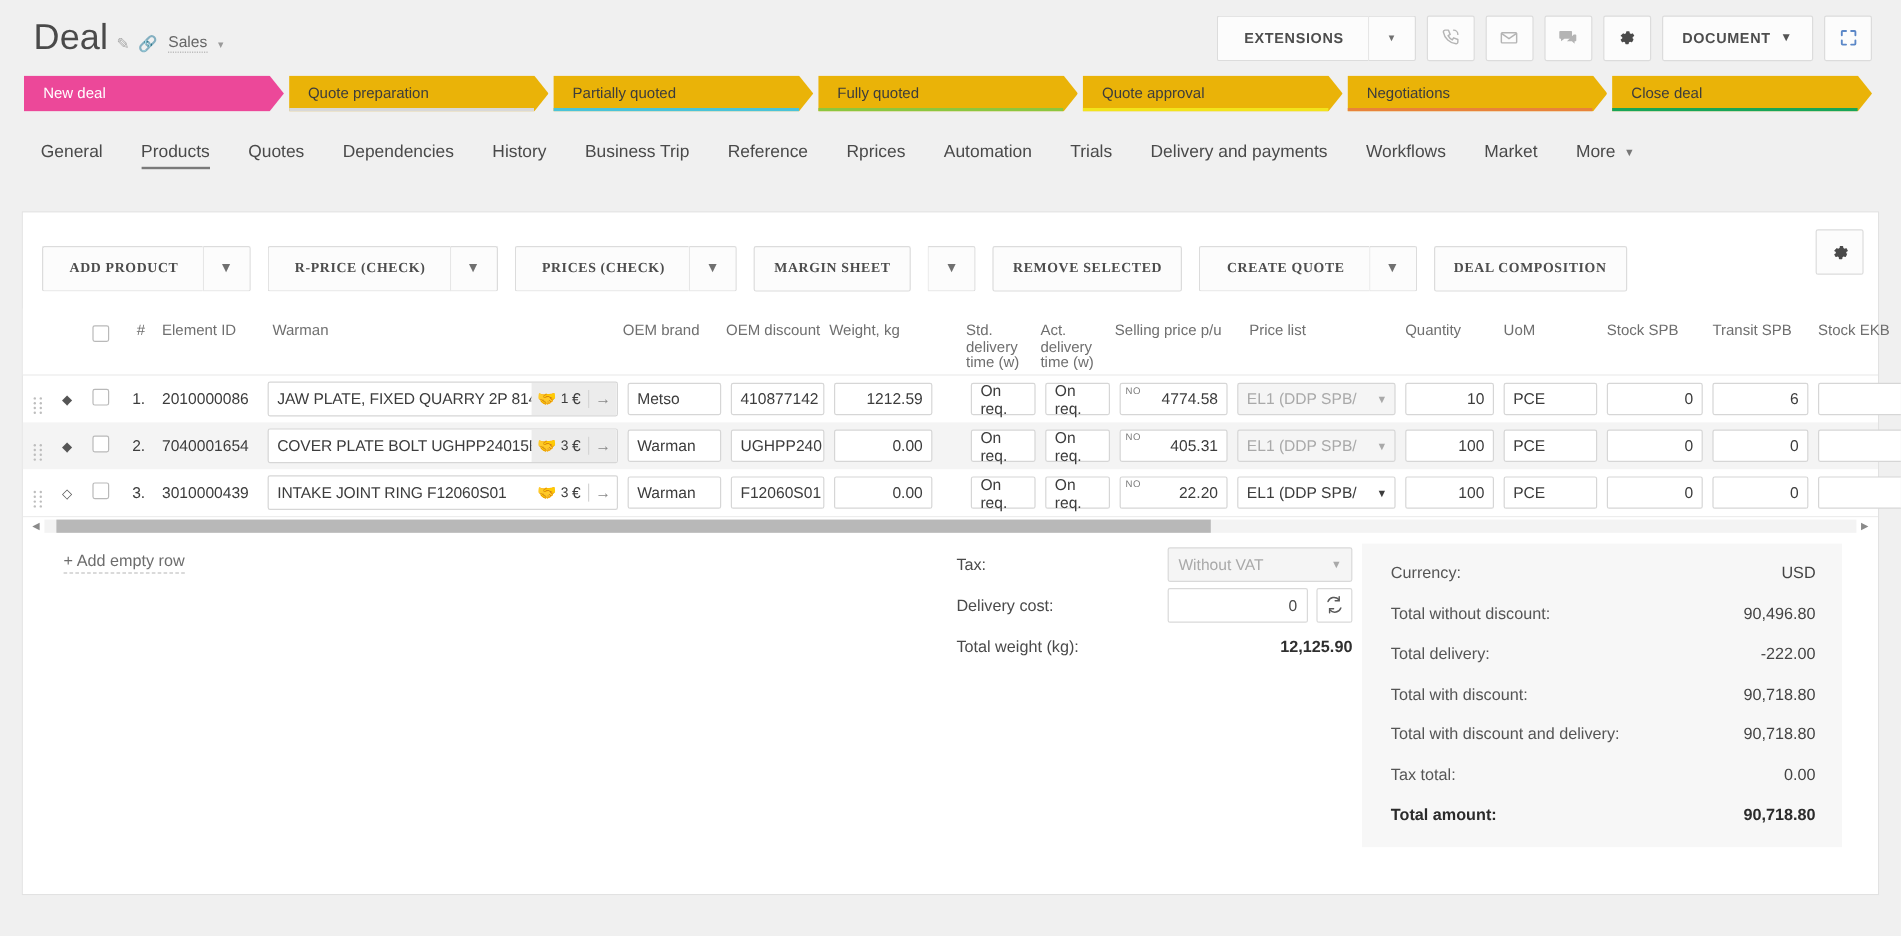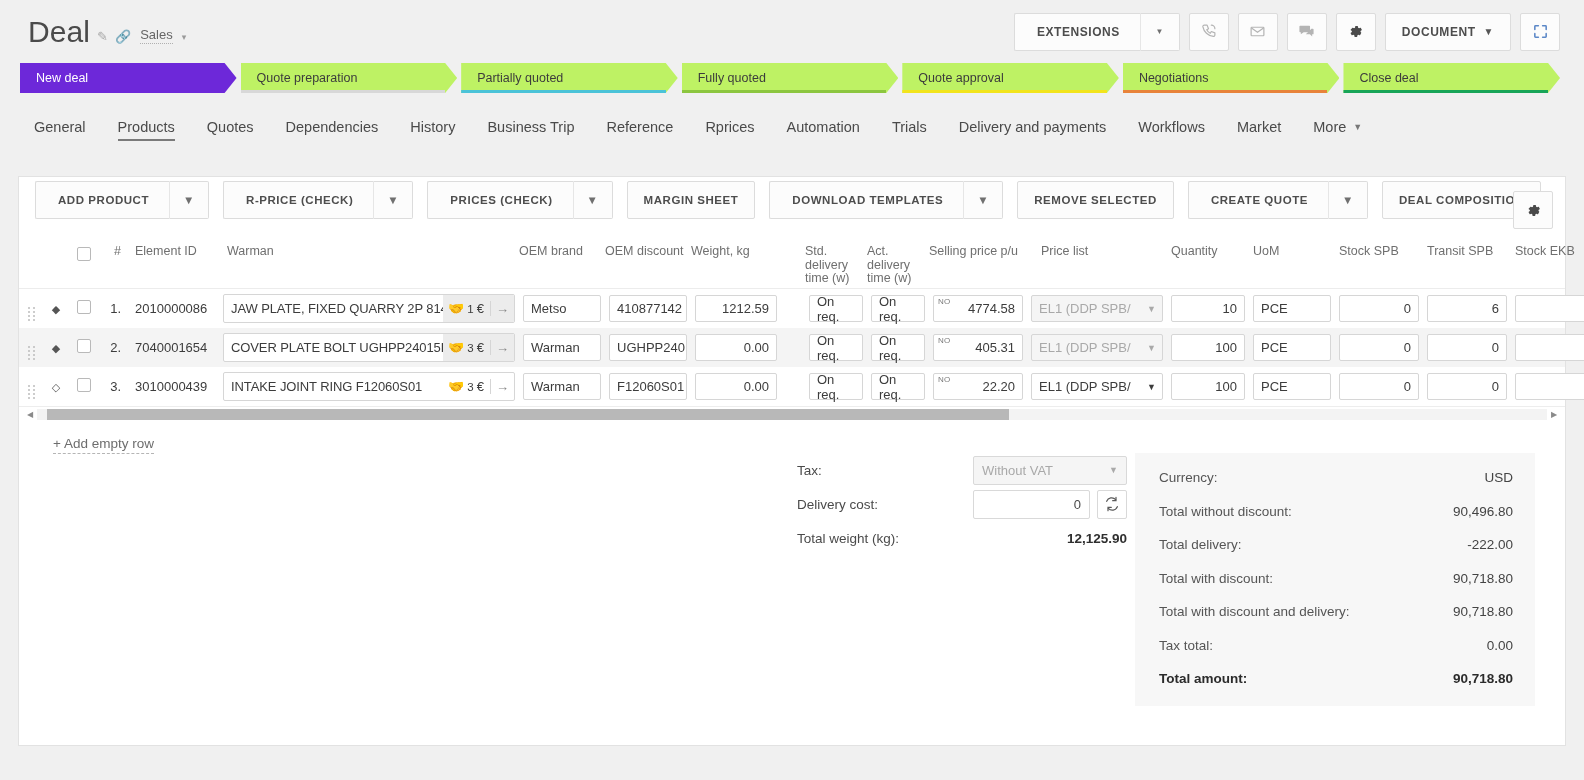--- a/index.html
+++ b/index.html
@@ -46,26 +46,26 @@
     font-size: 8px; color: #707070;
   }
   .split .btn { border-radius: 0; }
   .split .btn:first-child { border-radius: 2px 0 0 2px; }
   .split .btn:last-child { border-radius: 0 2px 2px 0; }
   .chev { font-size: 10px; margin-left: 8px; color: #555; }
 
   
   .pipeline { display: flex; padding: 0 24px 0 20px; height: 32px; gap: 4px; }
   .stage {
-    position: relative; flex: 1; height: 30px; background: #bef264;
+    position: relative; flex: 1; height: 30px; background: #eab308;
     display: flex; align-items: center; padding-left: 16px;
     font-size: 12.5px; color: #3c3c3c; cursor: pointer;
     clip-path: polygon(0 0, calc(100% - 12px) 0, 100% 50%, calc(100% - 12px) 100%, 0 100%);
   }
-  .stage.active { background: #6d28d9; color: #fff; }
+  .stage.active { background: #ec4899; color: #fff; }
   .stage .ubar {
     position: absolute; left: 0; bottom: 0; height: 3px; width: calc(100% - 12px);
   }
 
   
   .tabs {
     display: flex; align-items: center; gap: 0;
     padding: 0 24px 0 28px; height: 48px; margin-top: 8px;
   }
   .tab {
@@ -81,21 +81,21 @@
   .tab .chev { font-size: 9px; margin-left: 7px; color: #777; }
 
   
   .card {
     position: absolute; left: 18px; top: 176px; width: 1548px; height: 570px;
     background: #fff; border: 1px solid #e2e2e2;
   }
 
   .action-bar {
     display: flex; align-items: flex-start; gap: 14px;
-    padding: 4px 12px 14px 16px; position: relative;
+    padding: 28px 12px 14px 16px; position: relative; font-family: Liberation Serif, serif;
   }
   .action-bar .btn { height: 38px; font-size: 11.5px; }
   .gear-right { position: absolute; right: 12px; top: 14px; }
 
   
   .tbl-wrap { position: relative; padding-left: 0; }
   .tbl-head {
     display: flex; align-items: flex-start; height: 56px;
     border-bottom: 1px solid #ececec; background: #fff;
     font-size: 12.5px; color: #6f6f6f; padding-top: 8px;
@@ -377,21 +377,20 @@
       <div class="split">
         <div class="btn main-part">R-PRICE (CHECK)</div>
         <div class="btn arrow-part">▼</div>
       </div>
       <div class="split">
         <div class="btn main-part">PRICES (CHECK)</div>
         <div class="btn arrow-part">▼</div>
       </div>
       <div class="btn">MARGIN SHEET</div>
       <div class="split">
-        <div class="btn main-part">DOWNLOAD TEMPLATES</div>
         <div class="btn arrow-part">▼</div>
       </div>
       <div class="btn">REMOVE SELECTED</div>
       <div class="split">
         <div class="btn main-part">CREATE QUOTE</div>
         <div class="btn arrow-part">▼</div>
       </div>
       <div class="btn">DEAL COMPOSITION</div>
       <div class="btn icon-btn dark gear-right">
         <svg width="17" height="17" viewBox="0 0 24 24" fill="currentColor">

